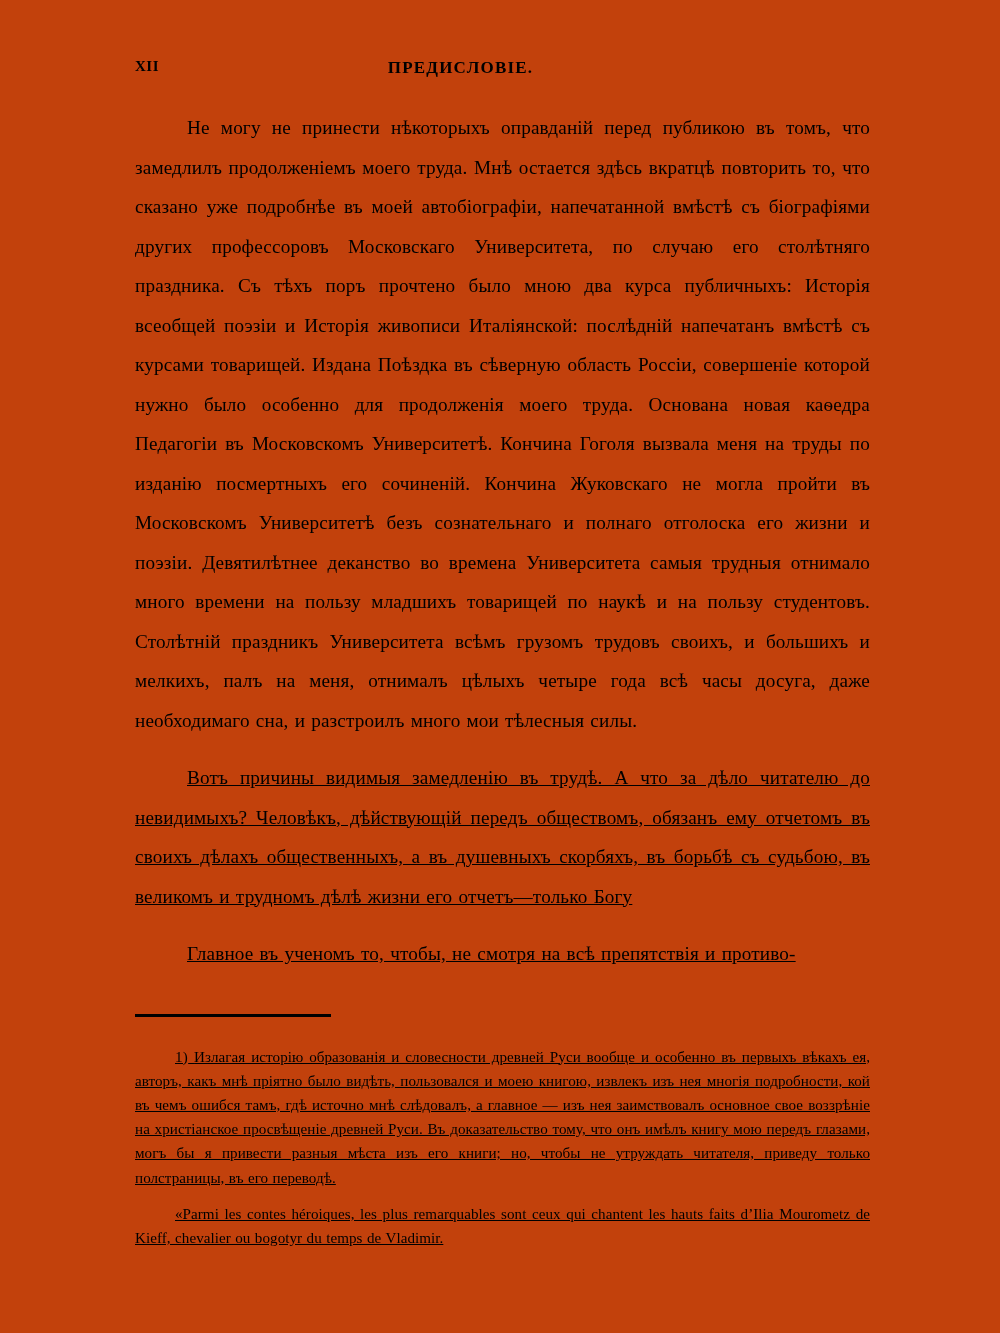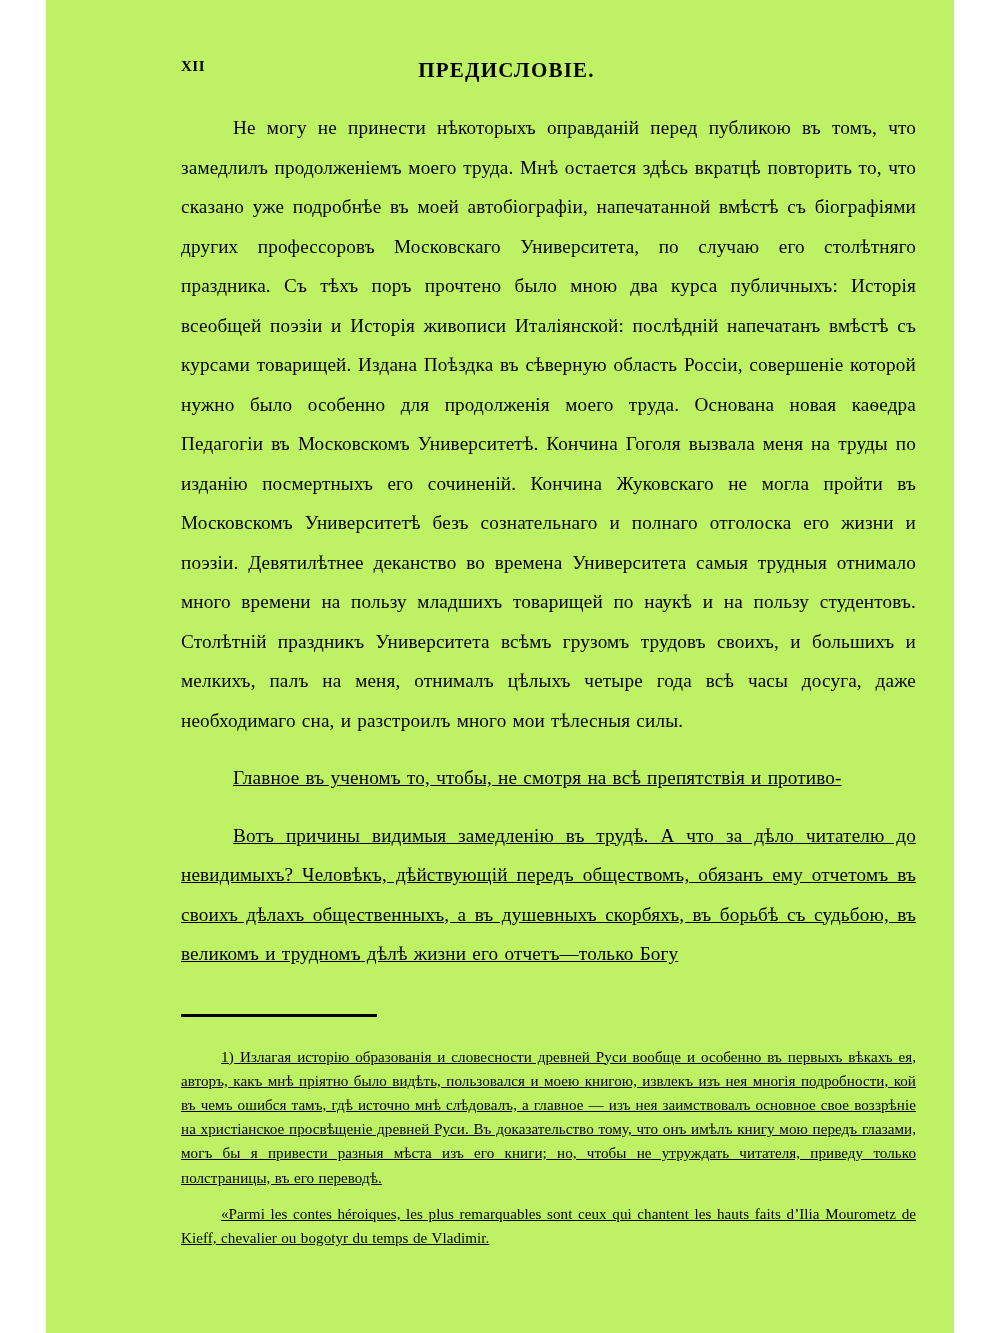--- a/index.html
+++ b/index.html
@@ -7,24 +7,24 @@
     margin: 0;
     padding: 0;
     background: #ffffff;
   }
   body {
     font-family: "Liberation Serif", "DejaVu Serif", serif;
     color: #000000;
   }
   .page {
     position: relative;
-    width: 908px;
+    width: 1000px;
     height: 1333px;
     margin: 0 auto;
-    background: #bef264;
+    background: #c2410c;
     overflow: hidden;
     box-sizing: border-box;
   }
   .content {
     position: absolute;
     left: 135px;
     top: 0;
     width: 735px;
   }
 
@@ -41,21 +41,21 @@
     top: 0;
     font-size: 15px;
     letter-spacing: 0.5px;
   }
   .head-title {
     position: absolute;
     left: 0;
     right: 0;
     top: 0;
     text-align: center;
-    font-size: 21px;
+    font-size: 17px;
     letter-spacing: 1.2px;
     transform: translateX(-42px);
   }
 
   
   .body-block {
     margin-top: 12px;
   }
   p.body {
     margin: 0;
@@ -122,23 +122,23 @@
     <div class="running-head">
       <span class="folio">XII</span>
       <span class="head-title">ПРЕДИСЛОВІЕ.</span>
     </div>
 
     <div class="body-block">
 
 
       <p class="body indent">Не могу не принести нѣкоторыхъ оправданій перед публикою въ томъ, что замедлилъ продолженіемъ моего труда. Мнѣ остается здѣсь вкратцѣ повторить то, что сказано уже подробнѣе въ моей автобіографіи, напечатанной вмѣстѣ съ біографіями других профессоровъ Московскаго Университета, по случаю его столѣтняго праздника. Съ тѣхъ поръ прочтено было мною два курса публичныхъ: Исторія всеобщей поэзіи и Исторія живописи Италіянской: послѣдній напечатанъ вмѣстѣ съ курсами товарищей. Издана Поѣздка въ сѣверную область Россіи, совершеніе которой нужно было особенно для продолженія моего труда. Основана новая каѳедра Педагогіи въ Московскомъ Университетѣ. Кончина Гоголя вызвала меня на труды по изданію посмертныхъ его сочиненій. Кончина Жуковскаго не могла пройти въ Московскомъ Университетѣ безъ сознательнаго и полнаго отголоска его жизни и поэзіи. Девятилѣтнее деканство во времена Университета самыя трудныя отнимало много времени на пользу младшихъ товарищей по наукѣ и на пользу студентовъ. Столѣтній праздникъ Университета всѣмъ грузомъ трудовъ своихъ, и большихъ и мелкихъ, палъ на меня, отнималъ цѣлыхъ четыре года всѣ часы досуга, даже необходимаго сна, и разстроилъ много мои тѣлесныя силы.</p>
 
+      <p class="body indent">Вотъ причины видимыя замедленію въ трудѣ. А что за дѣло читателю до невидимыхъ? Человѣкъ, дѣйствующій передъ обществомъ, обязанъ ему отчетомъ въ своихъ дѣлахъ общественныхъ, а въ душевныхъ скорбяхъ, въ борьбѣ съ судьбою, въ великомъ и трудномъ дѣлѣ жизни его отчетъ—только Богу</p>
+
       <p class="body indent">Главное въ ученомъ то, чтобы, не смотря на всѣ препятствія и противо-</p>
-
-      <p class="body indent">Вотъ причины видимыя замедленію въ трудѣ. А что за дѣло читателю до невидимыхъ? Человѣкъ, дѣйствующій передъ обществомъ, обязанъ ему отчетомъ въ своихъ дѣлахъ общественныхъ, а въ душевныхъ скорбяхъ, въ борьбѣ съ судьбою, въ великомъ и трудномъ дѣлѣ жизни его отчетъ—только Богу</p>
 
     </div>
 
     <hr class="fn-rule">
 
     <div class="footnotes">
 
       <p class="fn indent"><span class="fn-marker">1)</span>
         <span>Излагая исторію образованія и словесности древней Руси вообще и особенно въ первыхъ вѣкахъ ея, авторъ, какъ мнѣ пріятно было видѣть, пользовался и моею книгою, извлекъ изъ нея многія подробности, кой въ чемъ ошибся тамъ, гдѣ источно мнѣ слѣдовалъ, а главное — изъ нея заимствовалъ основное свое воззрѣніе на христіанское просвѣщеніе древней Руси. Въ доказательство тому, что онъ имѣлъ книгу мою передъ глазами, могъ бы я привести разныя мѣста изъ его книги; но, чтобы не утруждать читателя, приведу только полстраницы, въ его переводѣ.</span></p>
 

